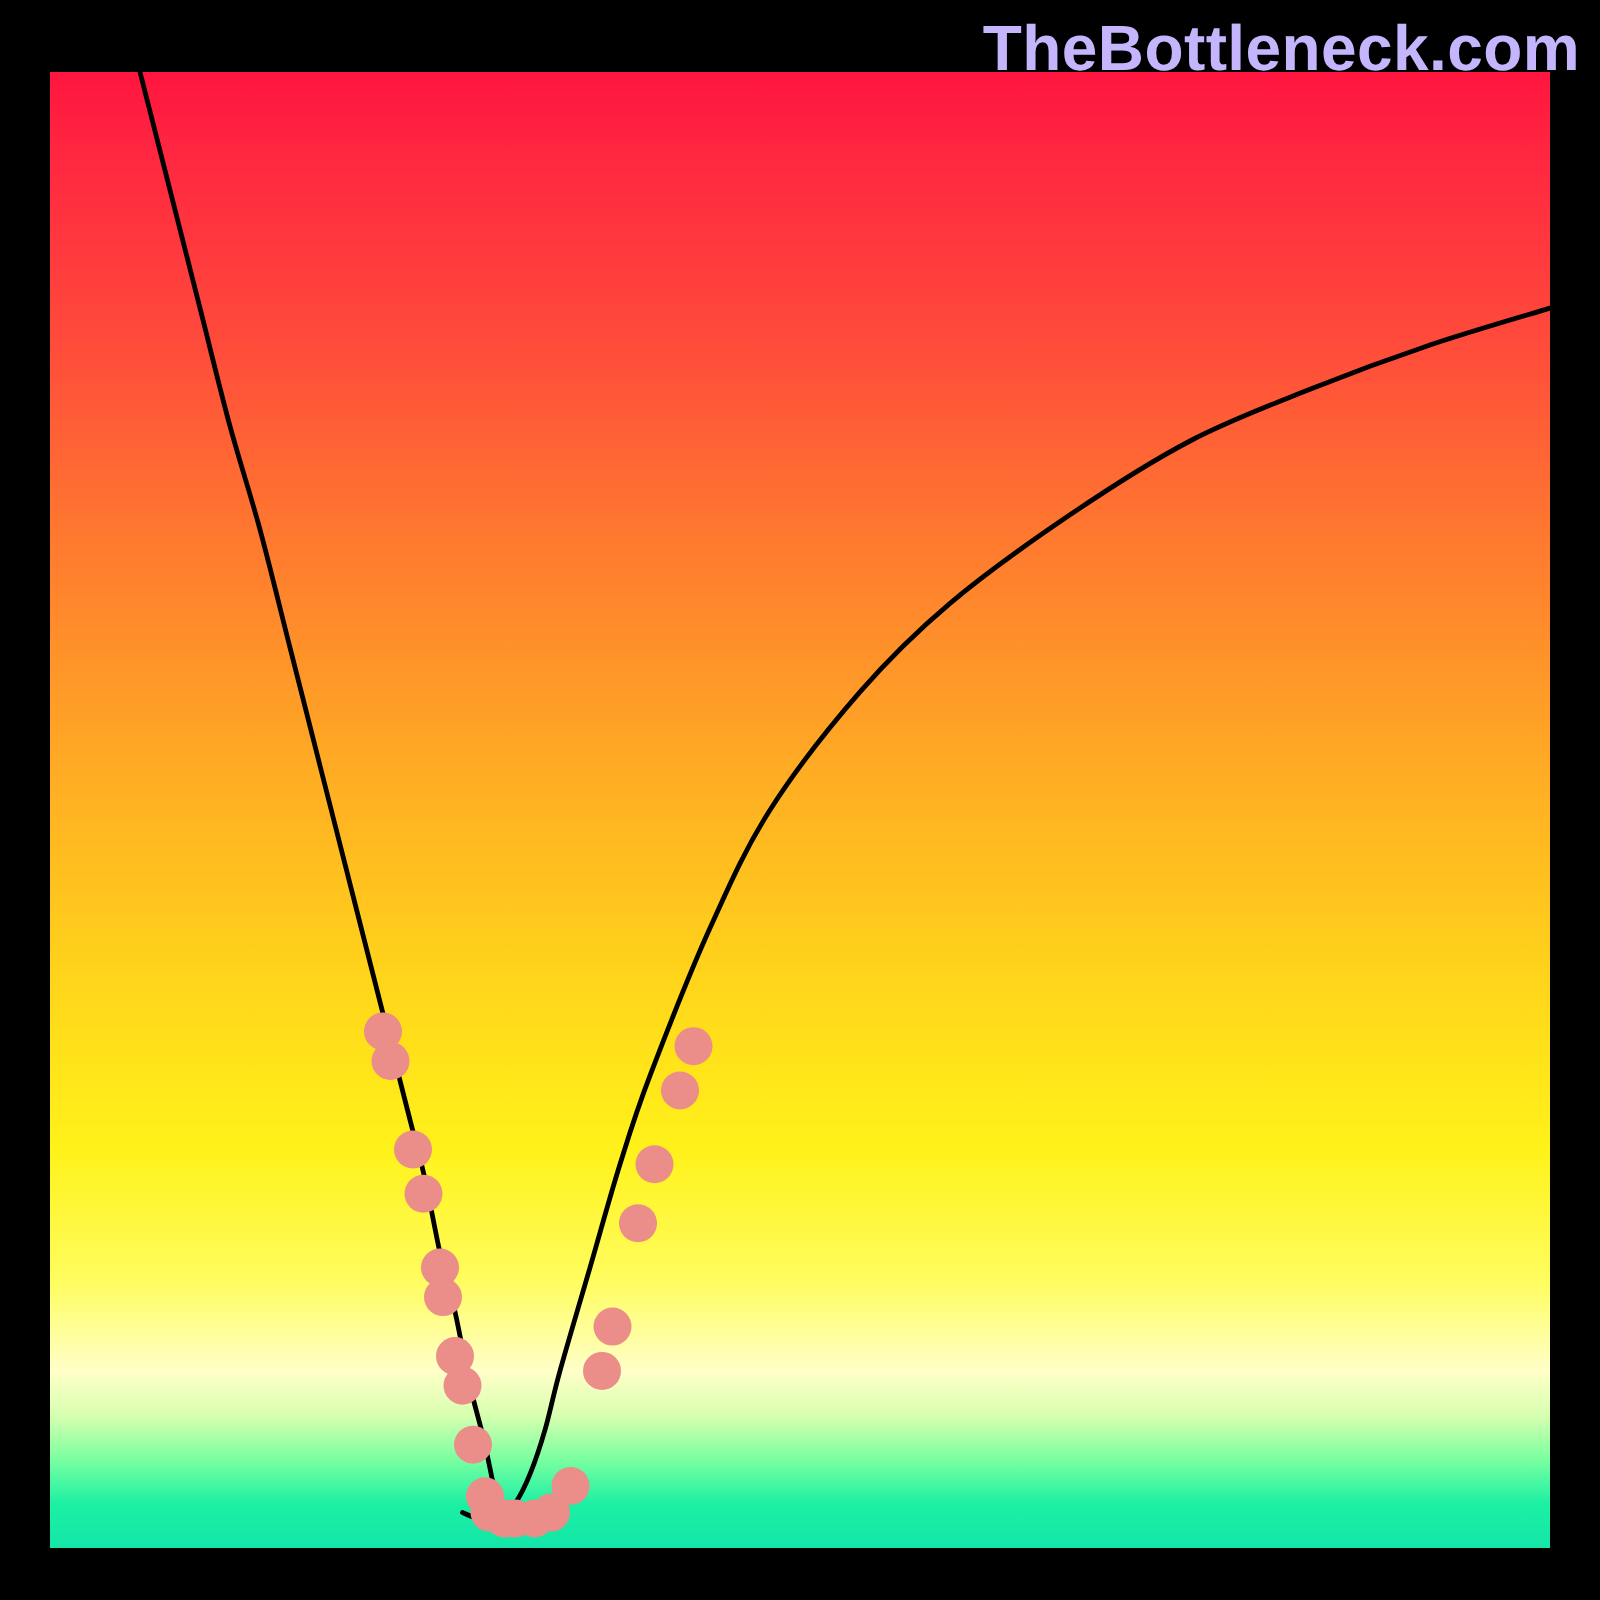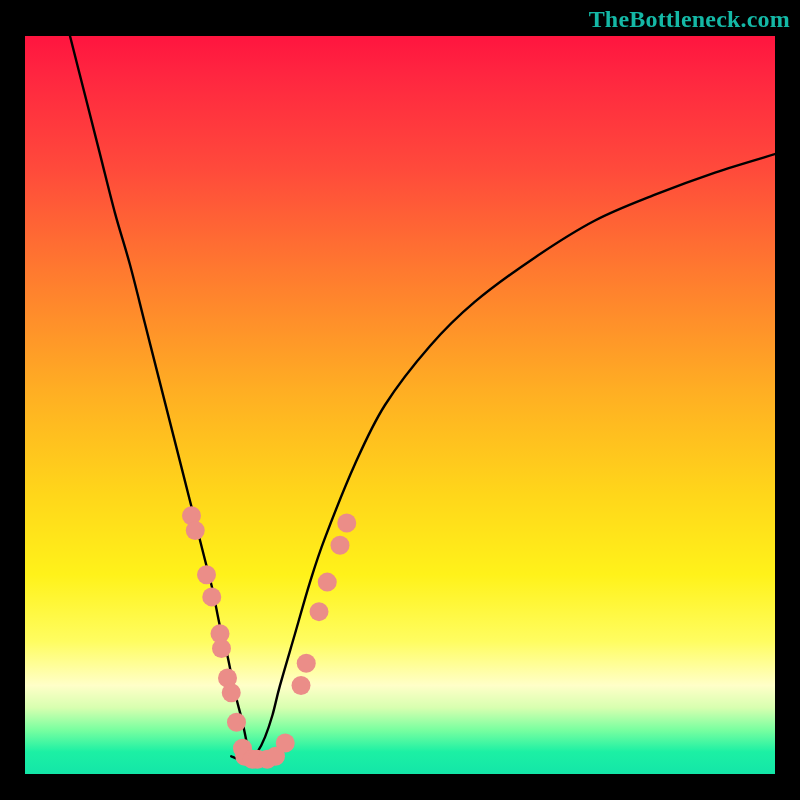--- a/index.html
+++ b/index.html
@@ -37,25 +37,25 @@
       #d8ffb0 91%,
       #7affa0 94%,
       #1cf0a4 97%,
       #13e6a8 100%
     );
   }
   .watermark {
     position: absolute;
     top: 6px;
     right: 10px;
-    color: #14b8a6;
-    font-size: 24px;
+    color: #c4b5fd;
+    font-size: 32px;
     font-weight: 600;
     letter-spacing: 0.2px;
-    font-family: Liberation Serif, serif;
+    font-family: Liberation Sans, sans-serif;
   }
   svg.curve {
     position: absolute;
     left: 0; top: 0;
     width: 750px; height: 738px;
   }
 </style>
 </head>
 <body>
 

